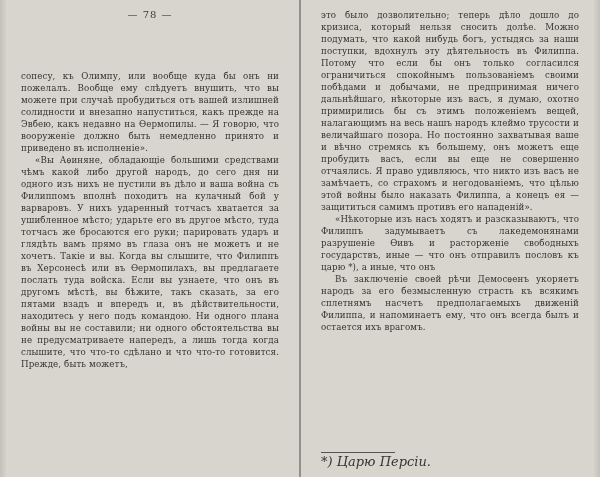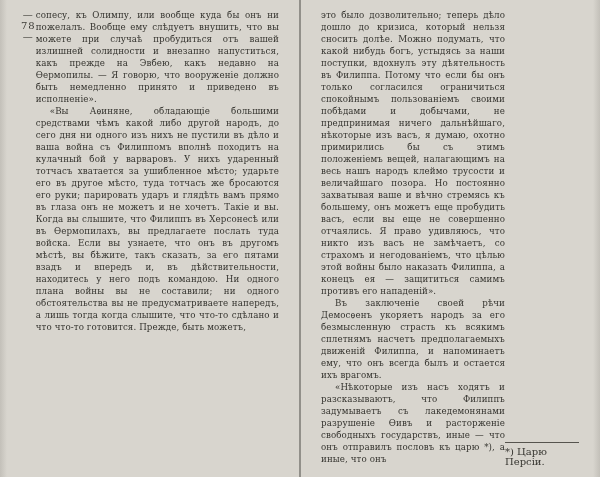--- a/index.html
+++ b/index.html
@@ -17,44 +17,46 @@
       height: 477px;
       background: linear-gradient(90deg,
         #c3c0b9 0px, #d8d5ce 7px,
         #d8d5ce 593px, #c3c0b9 600px);
     }
     .page {
       width: 300px;
       height: 477px;
       padding: 9px 21px 10px 21px;
       display: flex;
-      flex-direction: row;
+      flex-direction: column;
       overflow: hidden;
+      gap: 40px;
     }
     .page-number {
       text-align: center;
       font-size: 10px;
       letter-spacing: 1px;
       margin-bottom: 10px;
       color: #3b3a35;
     }
     .text-block {
       flex: 1 1 auto;
       font-size: 8.7px;
       line-height: 12px;
       text-align: justify;
       letter-spacing: 0.1px;
     }
     .text-block p { text-indent: 14px; }
     .text-block p.no-indent { text-indent: 0; }
     .footnote-area {
       margin-top: auto;
       padding-top: 6px;
-      font-size: 10px;
+      font-size: 13px;
       line-height: 10px;
+      font-style: italic;
     }
     .footnote-rule {
       width: 74px;
       border-top: 1px solid #56544e;
       margin-bottom: 4px;
     }
     .divider {
       position: absolute;
       left: 299px;
       top: 0;
@@ -75,22 +77,22 @@
       <p class="no-indent">сопесу, къ Олимпу, или вообще куда бы онъ ни пожелалъ. Вообще ему слѣдуетъ внушить, что вы можете при случаѣ пробудиться отъ вашей излишней солидности и внезапно напуститься, какъ прежде на Эвбею, какъ недавно на Ѳермопилы. — Я говорю, что вооруженіе должно быть немедленно принято и приведено въ исполненіе».</p>
       <p>«Вы Аѳиняне, обладающіе большими средствами чѣмъ какой либо другой народъ, до сего дня ни одного изъ нихъ не пустили въ дѣло и ваша война съ Филиппомъ вполнѣ походитъ на кулачный бой у варваровъ. У нихъ ударенный тотчасъ хватается за ушибленное мѣсто; ударьте его въ другое мѣсто, туда тотчасъ же бросаются его руки; парировать ударъ и глядѣть вамъ прямо въ глаза онъ не можетъ и не хочетъ. Такіе и вы. Когда вы слышите, что Филиппъ въ Херсонесѣ или въ Ѳермопилахъ, вы предлагаете послать туда войска. Если вы узнаете, что онъ въ другомъ мѣстѣ, вы бѣжите, такъ сказать, за его пятами взадъ и впередъ и, въ дѣйствительности, находитесь у него подъ командою. Ни одного плана войны вы не составили; ни одного обстоятельства вы не предусматриваете напередъ, а лишь тогда когда слышите, что что-то сдѣлано и что что-то готовится. Прежде, быть можетъ,</p>
     </div>
   </div>
 
   <div class="divider"></div>
 
   <div class="page page-right">
     <div class="text-block">
       <p class="no-indent">это было дозволительно; теперь дѣло дошло до кризиса, который нельзя сносить долѣе. Можно подумать, что какой нибудь богъ, устыдясь за наши поступки, вдохнулъ эту дѣятельность въ Филиппа. Потому что если бы онъ только согласился ограничиться спокойнымъ пользованіемъ своими побѣдами и добычами, не предпринимая ничего дальнѣйшаго, нѣкоторые изъ васъ, я думаю, охотно примирились бы съ этимъ положеніемъ вещей, налагающимъ на весь нашъ народъ клеймо трусости и величайшаго позора. Но постоянно захватывая ваше и вѣчно стремясь къ большему, онъ можетъ еще пробудить васъ, если вы еще не совершенно отчаялись. Я право удивляюсь, что никто изъ васъ не замѣчаетъ, со страхомъ и негодованіемъ, что цѣлью этой войны было наказать Филиппа, а конецъ ея — защититься самимъ противъ его нападеній».</p>
+      <p>«Нѣкоторые изъ насъ ходятъ и разсказываютъ, что Филиппъ задумываетъ съ лакедемонянами разрушеніе Ѳивъ и расторженіе свободныхъ государствъ, иные — что онъ отправилъ пословъ къ царю *), а иные, что онъ</p>
       <p>Въ заключеніе своей рѣчи Демосѳенъ укоряетъ народъ за его безмысленную страсть къ всякимъ сплетнямъ насчетъ предполагаемыхъ движеній Филиппа, и напоминаетъ ему, что онъ всегда былъ и остается ихъ врагомъ.</p>
-      <p>«Нѣкоторые изъ насъ ходятъ и разсказываютъ, что Филиппъ задумываетъ съ лакедемонянами разрушеніе Ѳивъ и расторженіе свободныхъ государствъ, иные — что онъ отправилъ пословъ къ царю *), а иные, что онъ</p>
     </div>
     <div class="footnote-area">
       <div class="footnote-rule"></div>
       <div class="footnote">*) Царю Персіи.</div>
     </div>
   </div>
 
 </div>
 
 </body></html>

